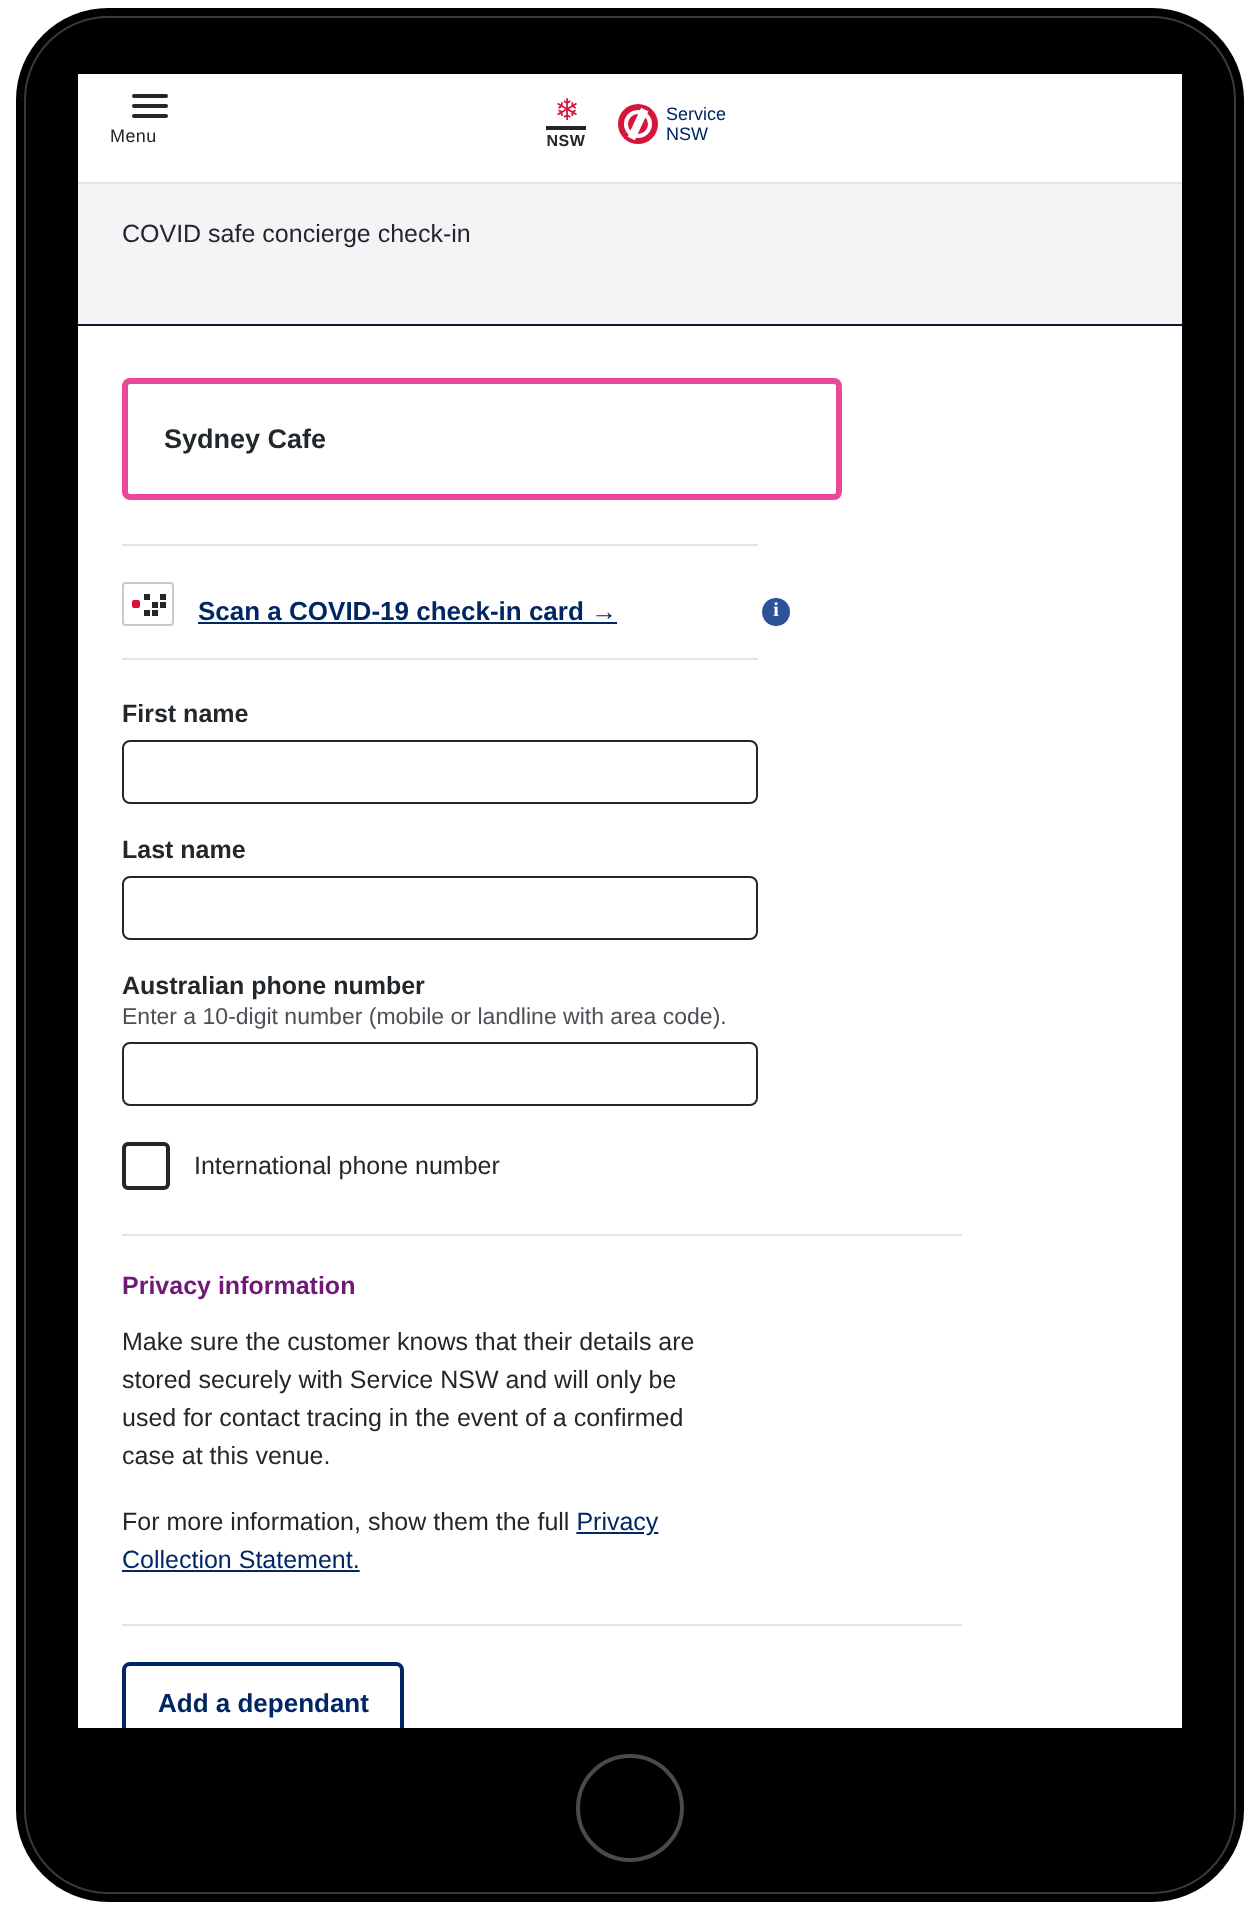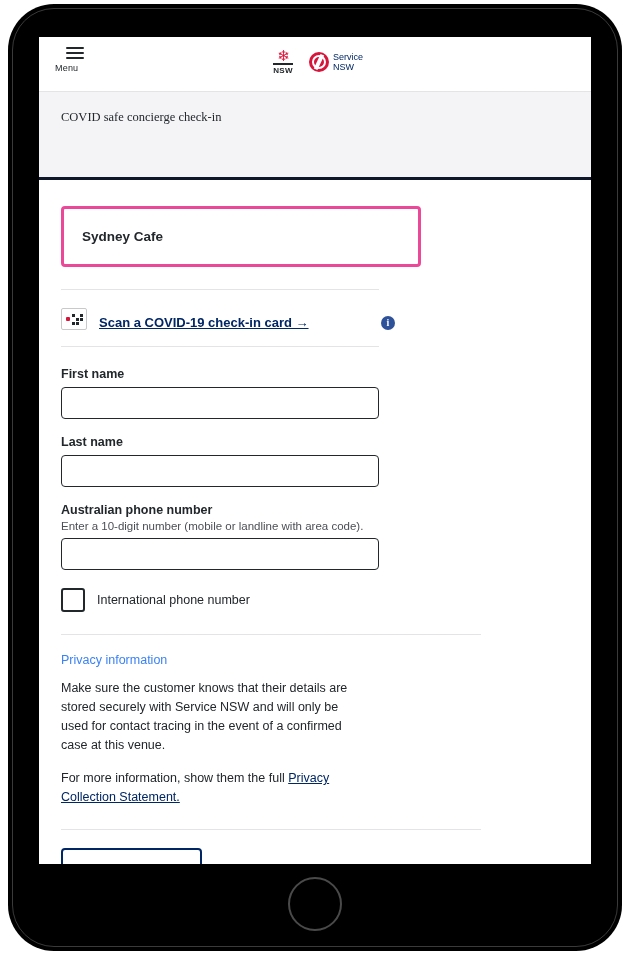--- a/index.html
+++ b/index.html
@@ -152,23 +152,22 @@
   .snsw-text {
     font-size: 9px;
     font-weight: normal;
     line-height: 10px;
     color: #002664;
   }
 
   
   .hero {
     background: #f4f4f7;
-    padding: 18px 22px 40px;
-    border-bottom: 3px solid #0f172a;
-    font-family: Liberation Serif, serif;
+    padding: 18px 22px 26px;
+    border-bottom: 1px solid #0f172a;
   }
   .breadcrumb {
     font-size: 12.5px;
     color: #22272b;
     margin-bottom: 12px;
   }
   .page-title {
     font-size: 26px;
     font-weight: bold;
     color: #22272b;
@@ -309,22 +308,22 @@
     font-size: 12.5px;
     color: #22272b;
   }
   .section-divider {
     border-top: 1px solid #e4e4e6;
     width: 420px;
     margin-bottom: 18px;
   }
   .privacy-title {
     font-size: 12.5px;
-    font-weight: normal;
-    color: #3b82f6;
+    font-weight: bold;
+    color: #701a75;
     margin-bottom: 12px;
   }
   .privacy-text {
     font-size: 12.5px;
     line-height: 19px;
     color: #22272b;
     width: 300px;
     margin-bottom: 14px;
   }
   .privacy-link {

